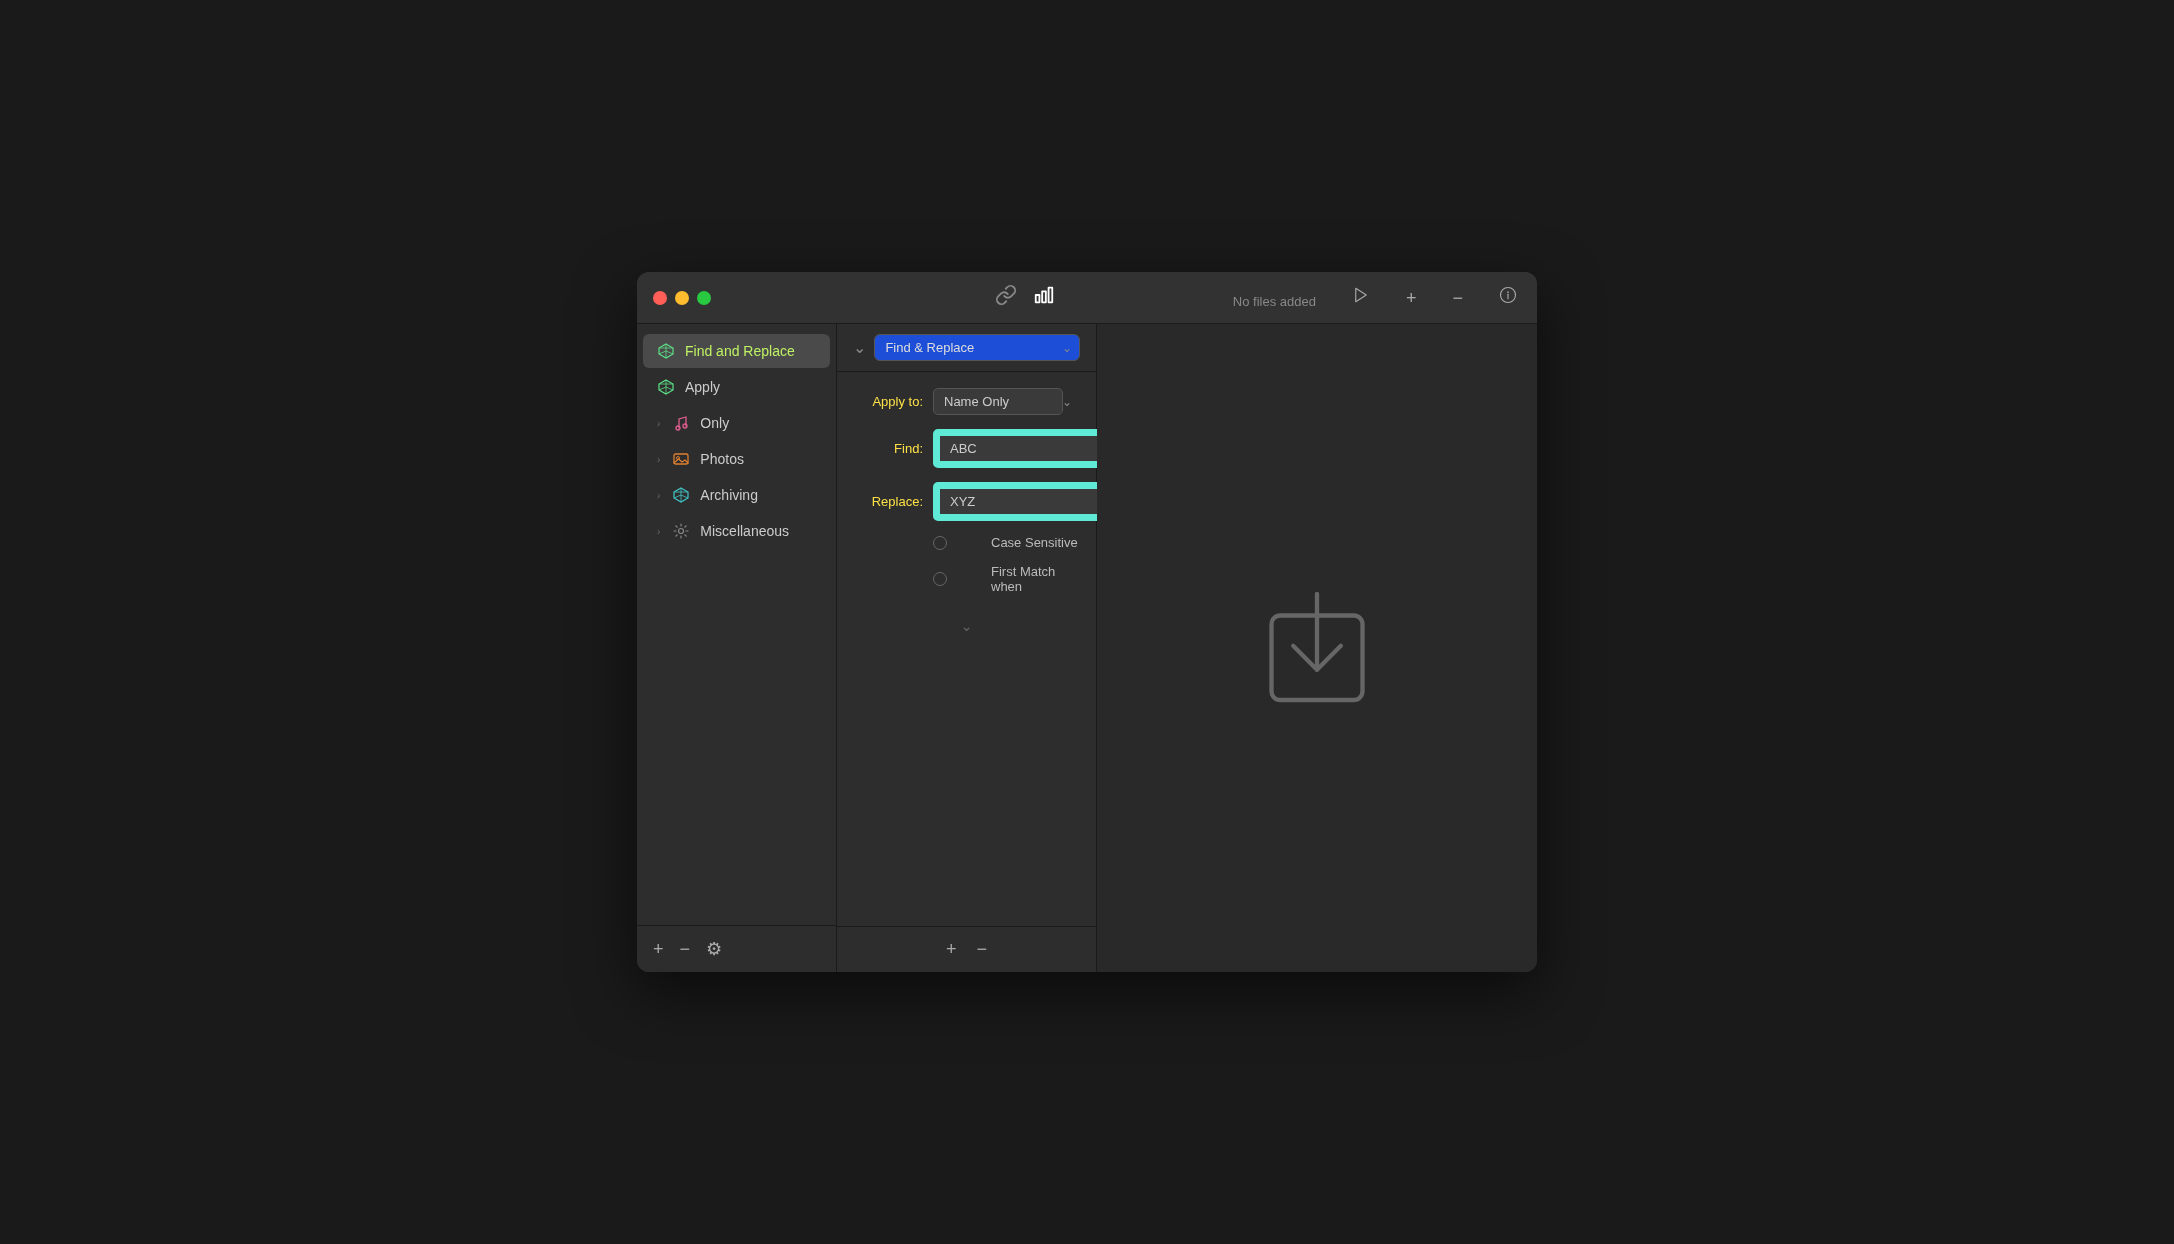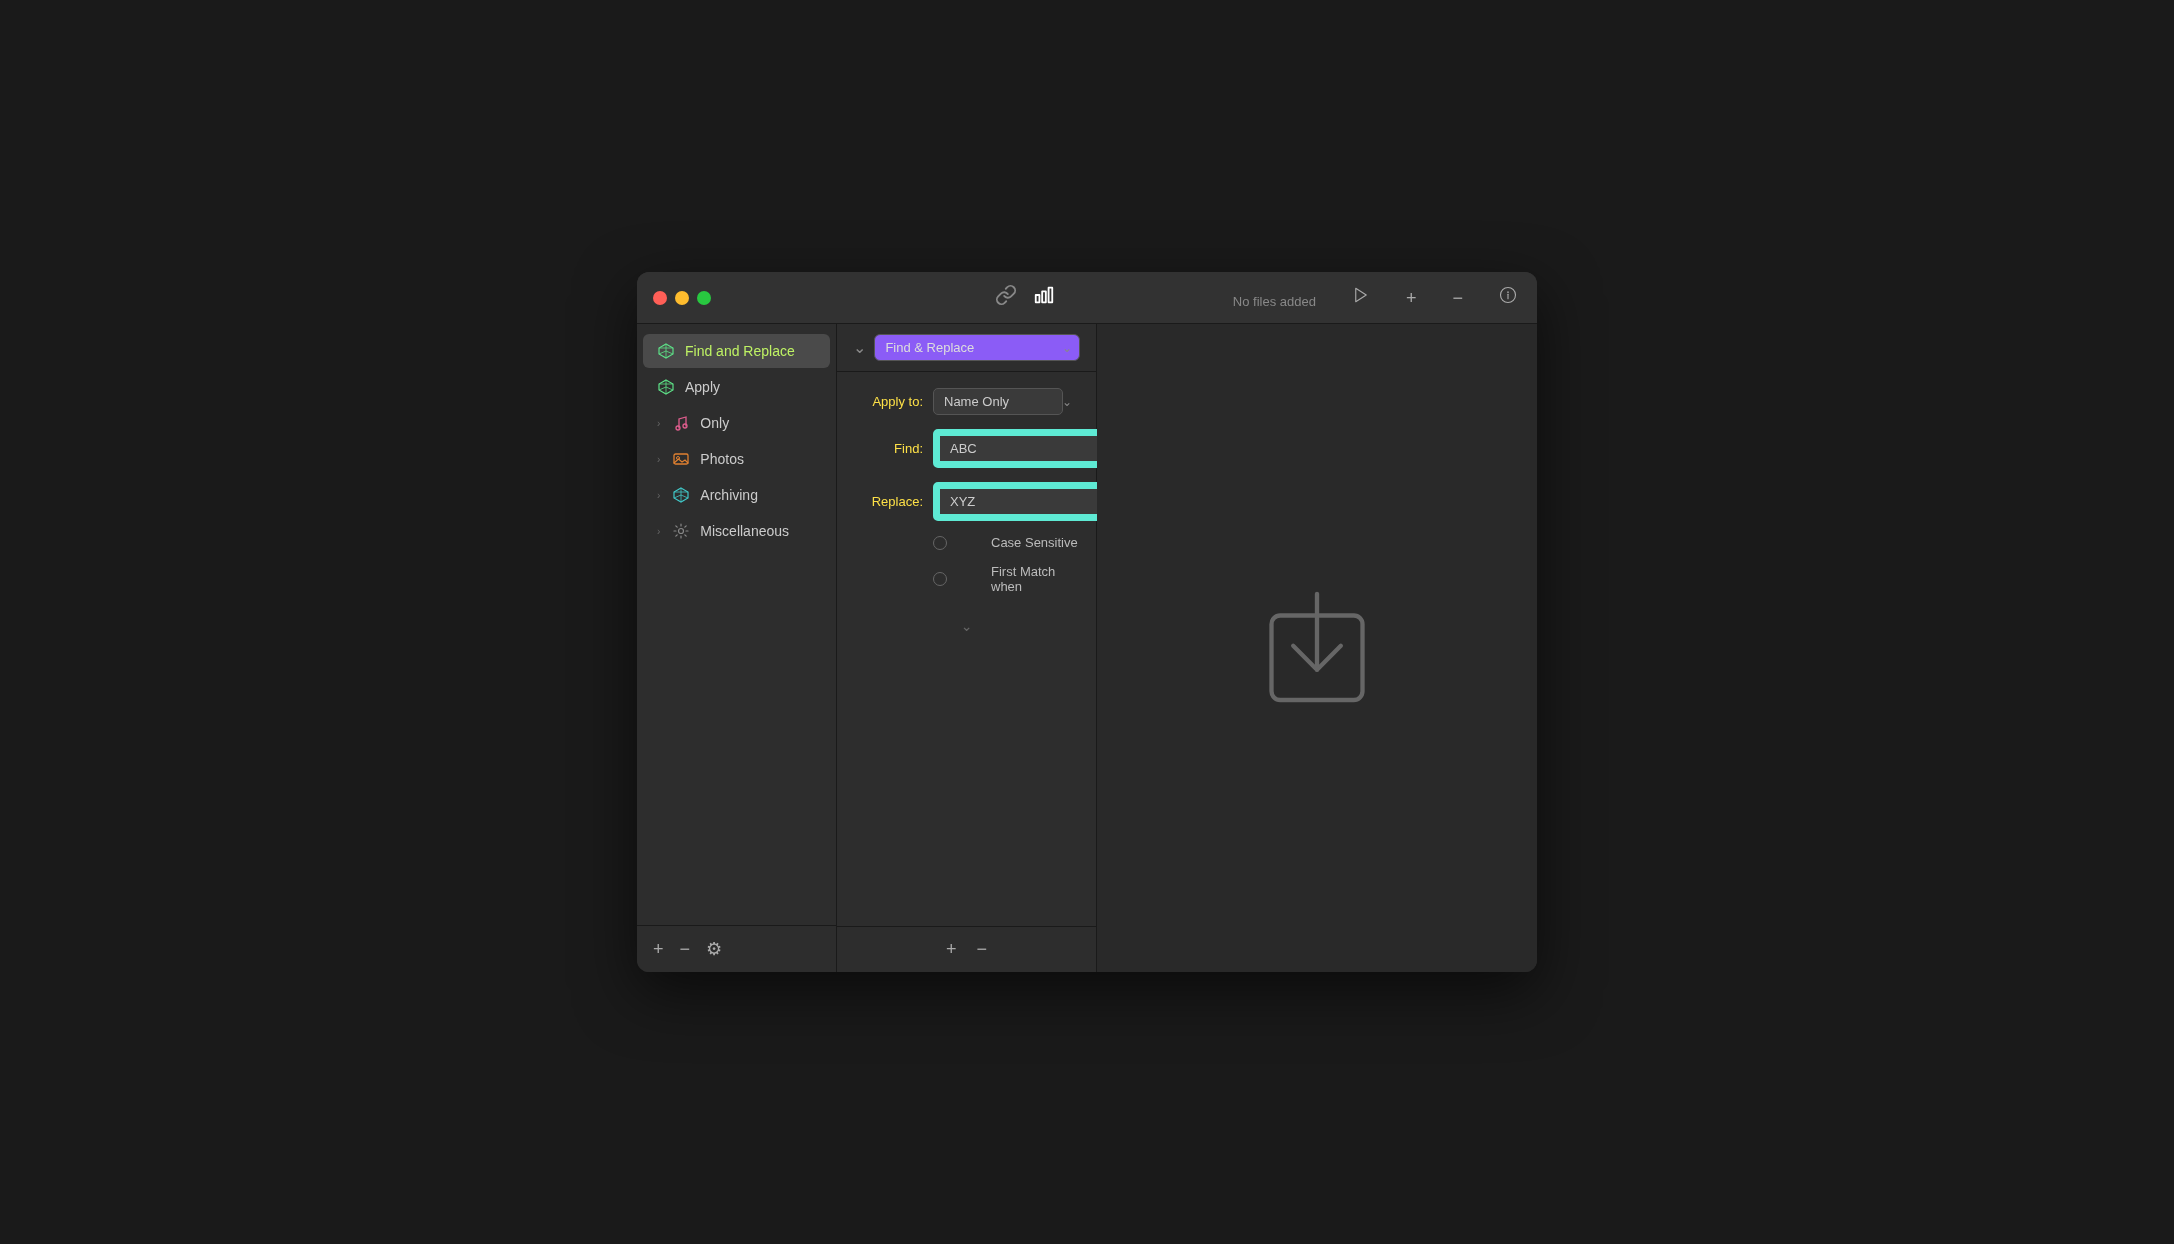--- a/index.html
+++ b/index.html
@@ -328,21 +328,21 @@
       position: absolute;
       right: 8px;
       top: 50%;
       transform: translateY(-50%);
       color: #888;
       pointer-events: none;
       font-size: 12px;
     }
     .dropdown-wrapper select {
       width: 100%;
-      background: #8b5cf6;
+      background: #1d4ed8;
       border: 1px solid #555;
       border-radius: 6px;
       color: #ddd;
       font-size: 13px;
       padding: 5px 10px;
       cursor: pointer;
       outline: none;
     }
   </style>
 </head>

